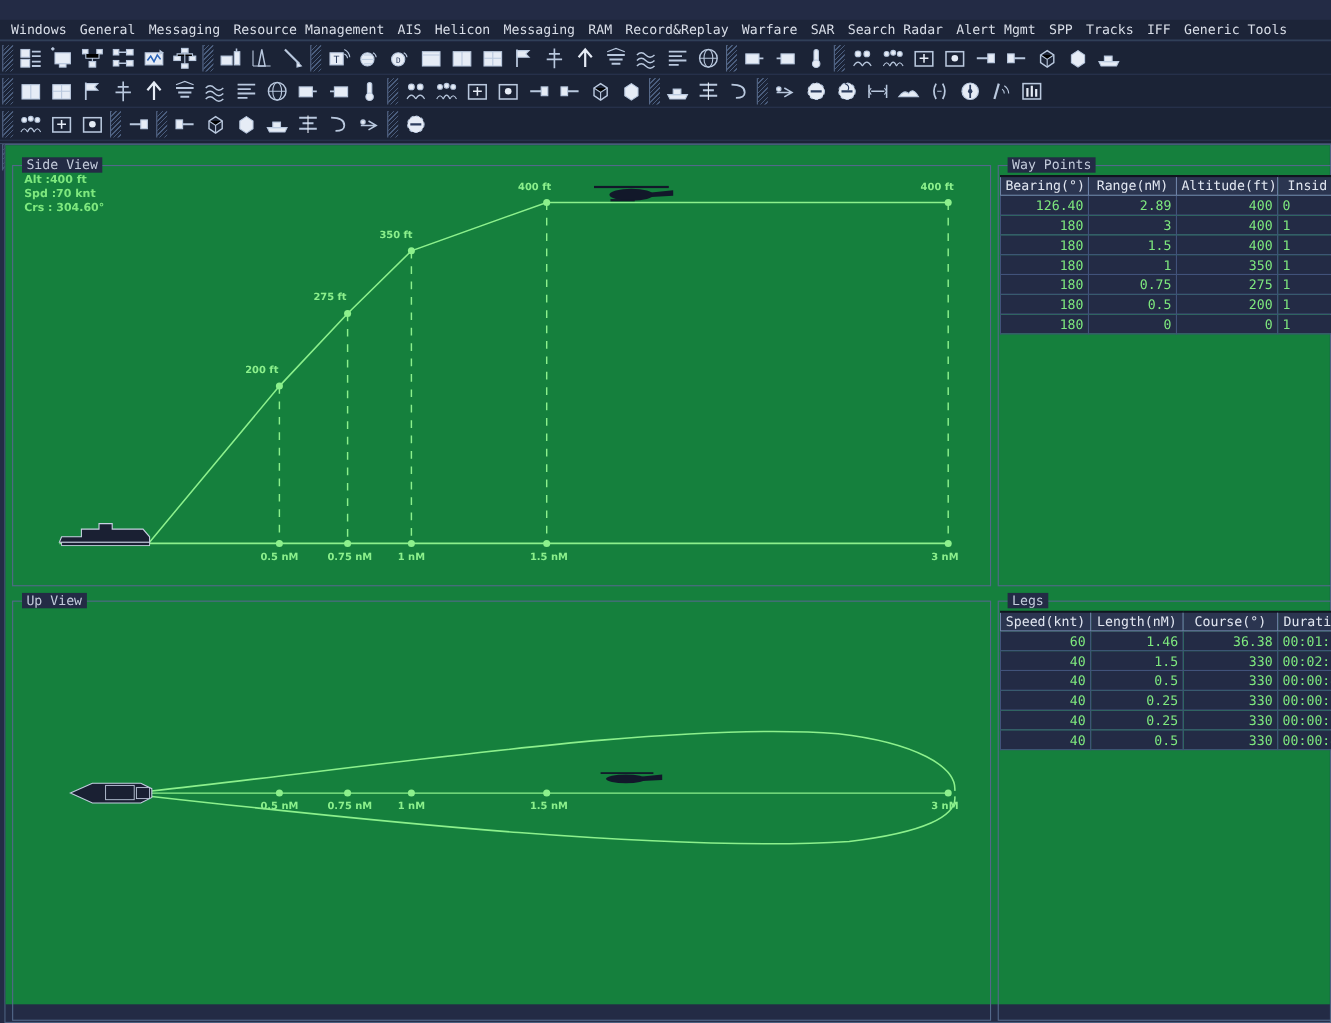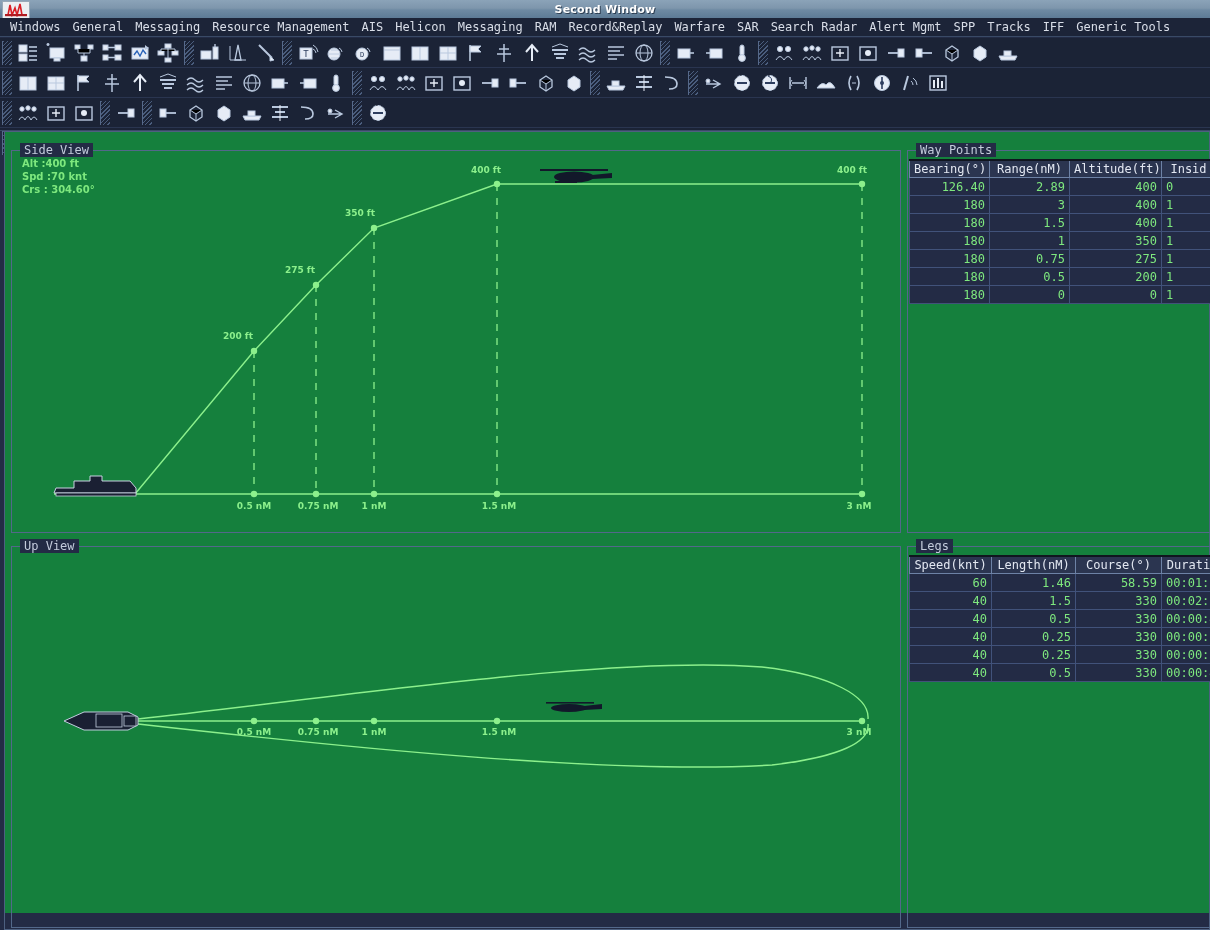--- a/index.html
+++ b/index.html
@@ -206,29 +206,20 @@
     box-sizing: border-box;
     overflow: hidden;
   }
   table.grid td.lft { text-align: left; }
 </style>
 </head>
 <body>
 
 <div id="app">
 
-  <div class="titlebar">
-    <div class="app-logo">
-      <svg width="24" height="15" viewBox="0 0 24 15">
-        <polyline points="1,13 4,13 6,3 8,13 11,6 13,13 16,2 18,13 23,13" fill="none" stroke="#d91f26" stroke-width="1.6"></polyline>
-        <rect x="1" y="12" width="22" height="2.2" fill="#b01b21"></rect>
-      </svg>
-    </div>
-    <span class="titlebar-text">Second Window</span>
-  </div>
 
   <div class="menubar">
     <span class="menu-item">Windows</span>
     <span class="menu-item">General</span>
     <span class="menu-item">Messaging</span>
     <span class="menu-item">Resource Management</span>
     <span class="menu-item">AIS</span>
     <span class="menu-item">Helicon</span>
     <span class="menu-item">Messaging</span>
     <span class="menu-item">RAM</span>
@@ -1068,21 +1059,21 @@
                 <th>Speed(knt)</th>
                 <th>Length(nM)</th>
                 <th>Course(°)</th>
                 <th>Durati</th>
               </tr>
             </thead>
             <tbody id="legs-body">
                 <tr>
                   <td>60</td>
                   <td>1.46</td>
-                  <td>58.59</td>
+                  <td>36.38</td>
                   <td class="lft">00:01:2</td>
                 </tr>
                 <tr>
                   <td>40</td>
                   <td>1.5</td>
                   <td>330</td>
                   <td class="lft">00:02:1</td>
                 </tr>
                 <tr>
                   <td>40</td>

